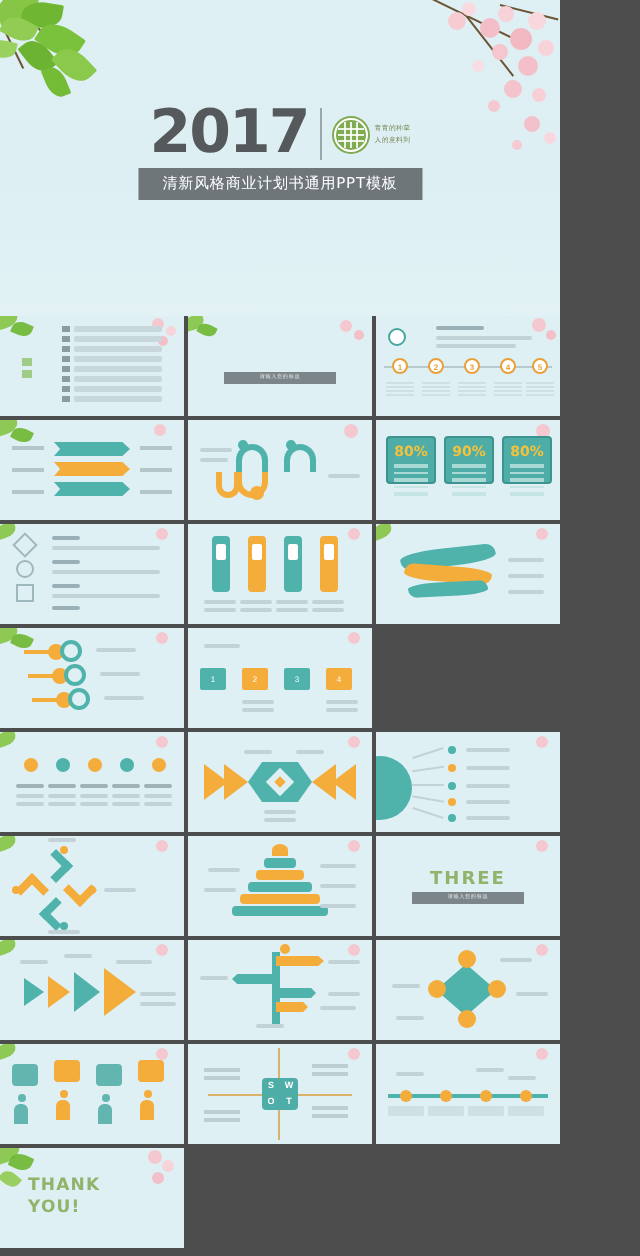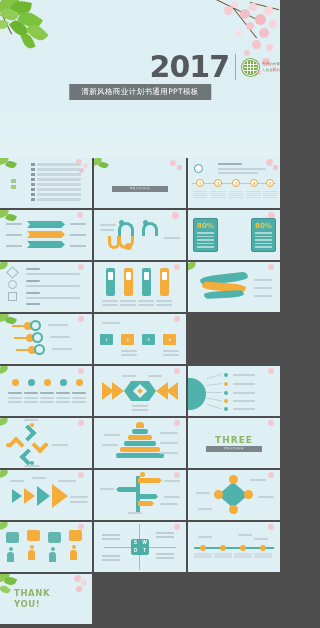--- a/index.html
+++ b/index.html
@@ -14,21 +14,21 @@
   
   .hero {
     position:relative; width:280px; height:158px;
     background: linear-gradient(180deg,#dff0f4 0%, #ddeff3 55%, #e2f2f5 100%);
     overflow:hidden;
   }
   .hero-inner { position:absolute; inset:0; }
 
   .brand-row {
     position:absolute; left:0; right:0; top:52px;
-    display:flex; align-items:center; justify-content:flex-end; gap:6px;
+    display:flex; align-items:center; justify-content:center; gap:6px;
   }
   .year {
     font-size:30px; font-weight:bold; letter-spacing:-1px;
     color:#55595b; line-height:1; font-family:"DejaVu Sans", sans-serif;
   }
   .vrule { width:1px; height:26px; background:#9aa7ab; }
   .logo-wrap { display:flex; align-items:center; gap:3px; }
   .logo-circle {
     width:17px; height:17px; border-radius:50%;
     background:#7fab52; position:relative; overflow:hidden;
@@ -111,21 +111,21 @@
   .tl-tbl div { height:2px; border-bottom:1px solid #dff0f4; }
 
   
   .rib { position:absolute; height:7px; }
   .rib.teal { background:#4fb3ab; }
   .rib.org  { background:#f4ac3b; }
   .rib-lbl { position:absolute; height:2px; background:#b4c6cc; }
 
   
   .pcard {
-    position:absolute; width:25px; height:34px; background:#4fada8;
+    position:absolute; width:25px; height:24px; background:#4fada8;
     border:1px solid #3c938f; border-radius:2px;
   }
   .pcard b {
     display:block; text-align:center; color:#f4c23b; font-size:7px;
     margin-top:3px; font-weight:bold; font-family:"DejaVu Sans", sans-serif;
   }
   .pcard i { display:block; height:1.6px; background:#bfe3e0; margin:2px 3px 0; opacity:.8; }
 
   
   .vbar { position:absolute; width:9px; border-radius:2px; }
@@ -380,20 +380,28 @@
       <div class="slide">
         <div class="s-blossom" style="left:80px;top:2px;width:7px;height:7px;background:#f5c8d0;"></div>
         <div class="pcard" style="left:5px;top:8px;">
           <b>80%</b>
           <i></i>
             <i></i>
             <i></i>
             <i></i>
             <i></i>
         </div>
+        <div class="pcard" style="left:34px;top:8px;">
+          <b>90%</b>
+          <i></i>
+            <i></i>
+            <i></i>
+            <i></i>
+            <i></i>
+        </div>
         <div class="pcard" style="left:63px;top:8px;">
           <b>80%</b>
           <i></i>
             <i></i>
             <i></i>
             <i></i>
             <i></i>
         </div>
       </div>
     </div>

